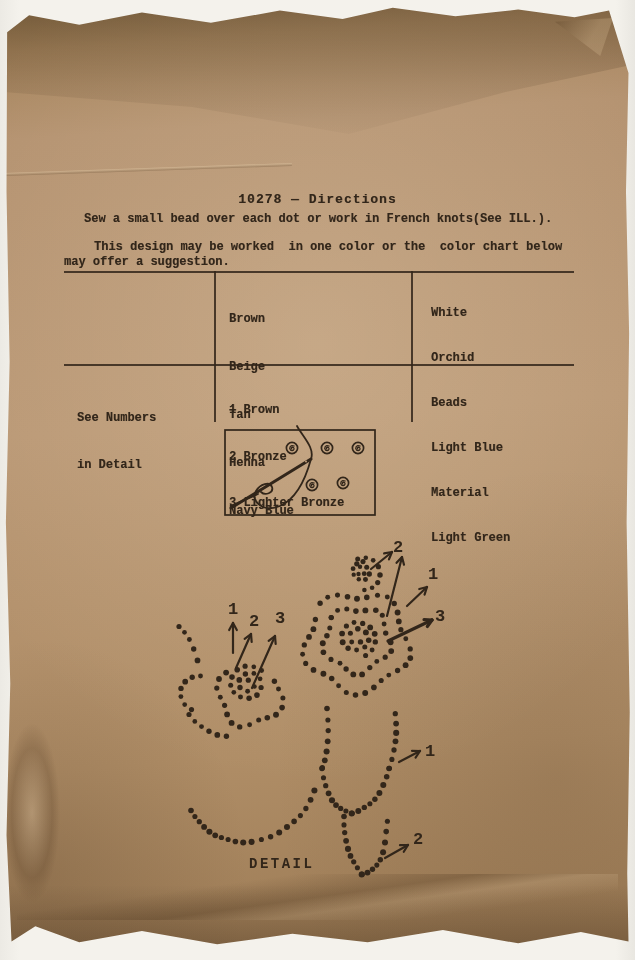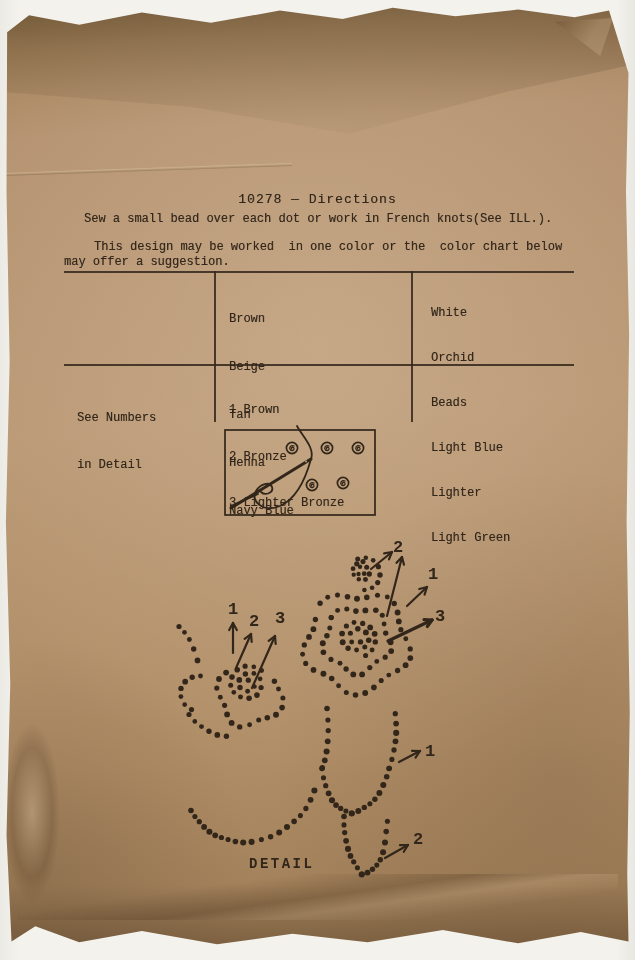--- a/index.html
+++ b/index.html
@@ -32,21 +32,21 @@
     background:linear-gradient(to bottom, rgba(255,236,200,.30), rgba(78,54,28,.28));transform:rotate(-2deg);}
   .crease2{position:absolute;top:872px;left:2%;width:96%;height:46px;
     background:linear-gradient(172deg, transparent 30%, rgba(66,44,22,.26) 50%, rgba(232,206,168,.18) 62%, transparent 78%);}
   .crease3{position:absolute;bottom:46px;left:0;width:100px;height:180px;
     background:radial-gradient(closest-side at 28% 50%, rgba(255,236,205,.22), rgba(72,48,26,.20) 72%, transparent);}
   .bottomband{position:absolute;bottom:0;left:0;right:0;height:64px;
     background:linear-gradient(to top, rgba(56,38,20,.34), transparent);}
   #overlay{position:absolute;left:0;top:0;width:635px;height:960px;z-index:2;pointer-events:none;}
   .content{position:absolute;inset:0;z-index:3;}
   .tw{
-    position:absolute;font-family:"Liberation Mono",monospace;font-weight:400;
+    position:absolute;font-family:"Liberation Mono",monospace;font-weight:700;
     font-size:12px;line-height:15.5px;color:var(--ink);white-space:pre;
     text-shadow:0.4px 0.4px 0 rgba(46,36,26,.40);
   }
   .title{left:0;right:0;text-align:center;top:192px;font-size:13px;letter-spacing:1px;}
   .para1{left:84px;top:212px;}
   .para2l1{left:94px;top:240px;}
   .para2l2{left:64px;top:255px;}
   .rule{position:absolute;background:var(--ink);opacity:.85;z-index:3;}
   .num{position:absolute;font-family:"Liberation Mono",monospace;font-weight:700;font-size:17px;line-height:17px;color:var(--ink);z-index:3;}
   .detail{position:absolute;left:249px;top:856px;font-family:"Liberation Mono",monospace;font-weight:700;font-size:14px;letter-spacing:2.5px;color:var(--ink);z-index:3;}
@@ -349,21 +349,21 @@
     <div>Beige</div>
     <div>Tan</div>
     <div>Henna</div>
     <div>Navy Blue</div>
   </div>
   <div class="tw" style="left:431px;top:276px;line-height:15px">
     <div>White</div>
     <div>Orchid</div>
     <div>Beads</div>
     <div>Light Blue</div>
-    <div>Lighter</div>
+    <div>Material</div>
     <div>Light Green</div>
   </div>
   <div class="tw" style="left:77px;top:380px">
     <div>See Numbers</div>
     <div>in Detail</div>
   </div>
   <div class="tw" style="left:229px;top:372px">
     <div>1 Brown</div>
     <div>2 Bronze</div>
     <div>3 Lighter Bronze</div>

